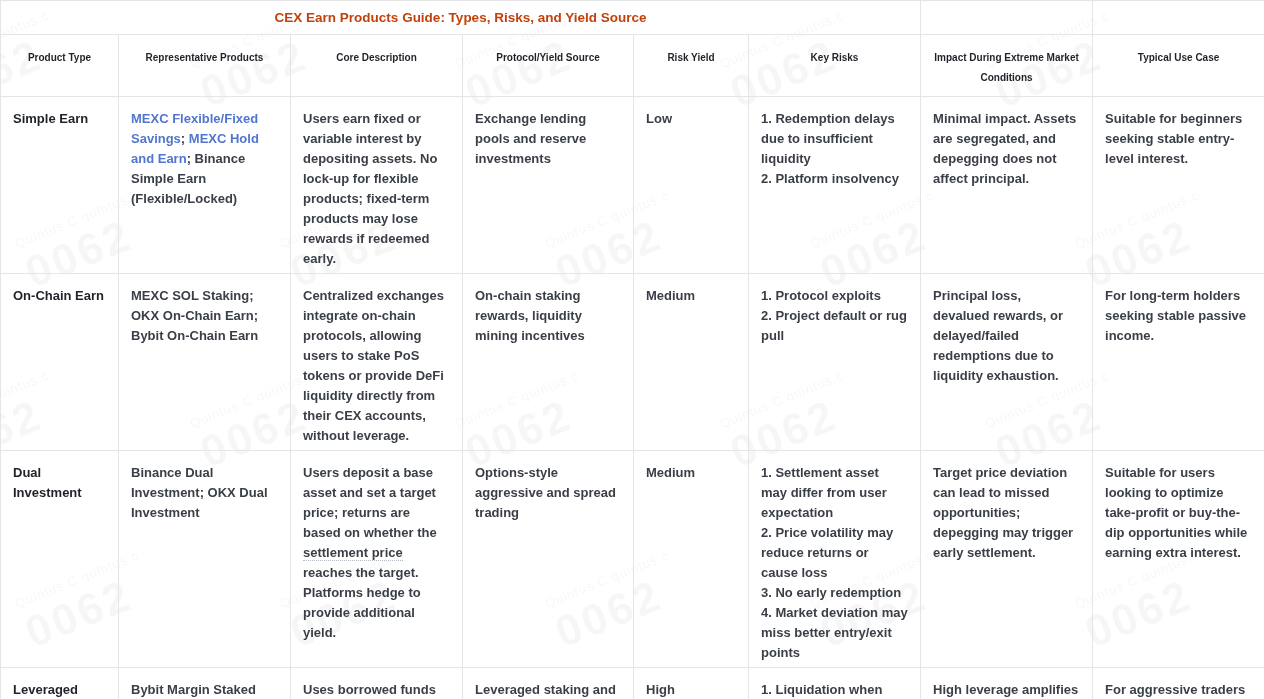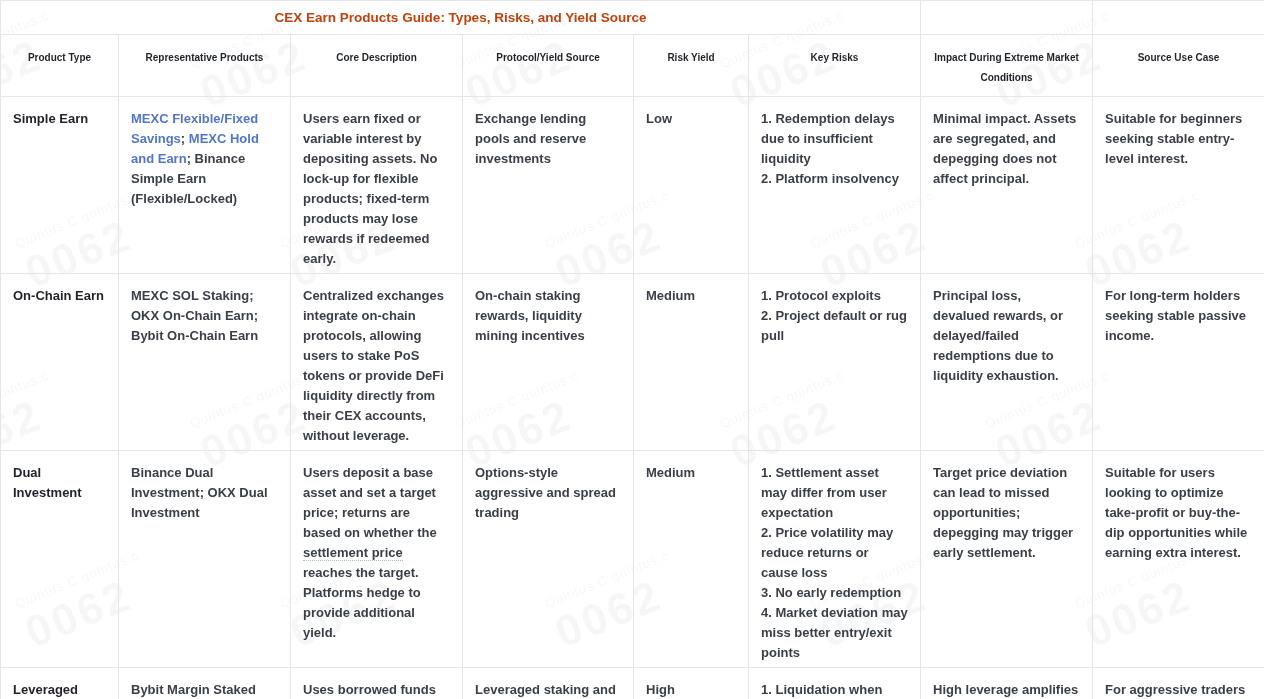--- a/index.html
+++ b/index.html
@@ -177,21 +177,21 @@
       <td></td>
     </tr>
     <tr style="height:55px">
       <th>Product Type</th>
       <th>Representative Products</th>
       <th>Core Description</th>
       <th>Protocol/Yield Source</th>
       <th>Risk Yield</th>
       <th>Key Risks</th>
       <th>Impact During Extreme Market Conditions</th>
-      <th>Source Use Case</th>
+      <th>Typical Use Case</th>
     </tr>
   </thead>
   <tbody>
       <tr style="height: 133px;">
         <td class="body-cell col-bold">
           <div class="para"><span>Simple Earn</span></div>
         </td>
         <td class="body-cell">
           <div class="para"><a class="link" href="#">MEXC Flexible/Fixed Savings</a><span>; </span><a class="link" href="#">MEXC Hold and Earn</a><span>; Binance Simple Earn (Flexible/Locked)</span></div>
         </td>

